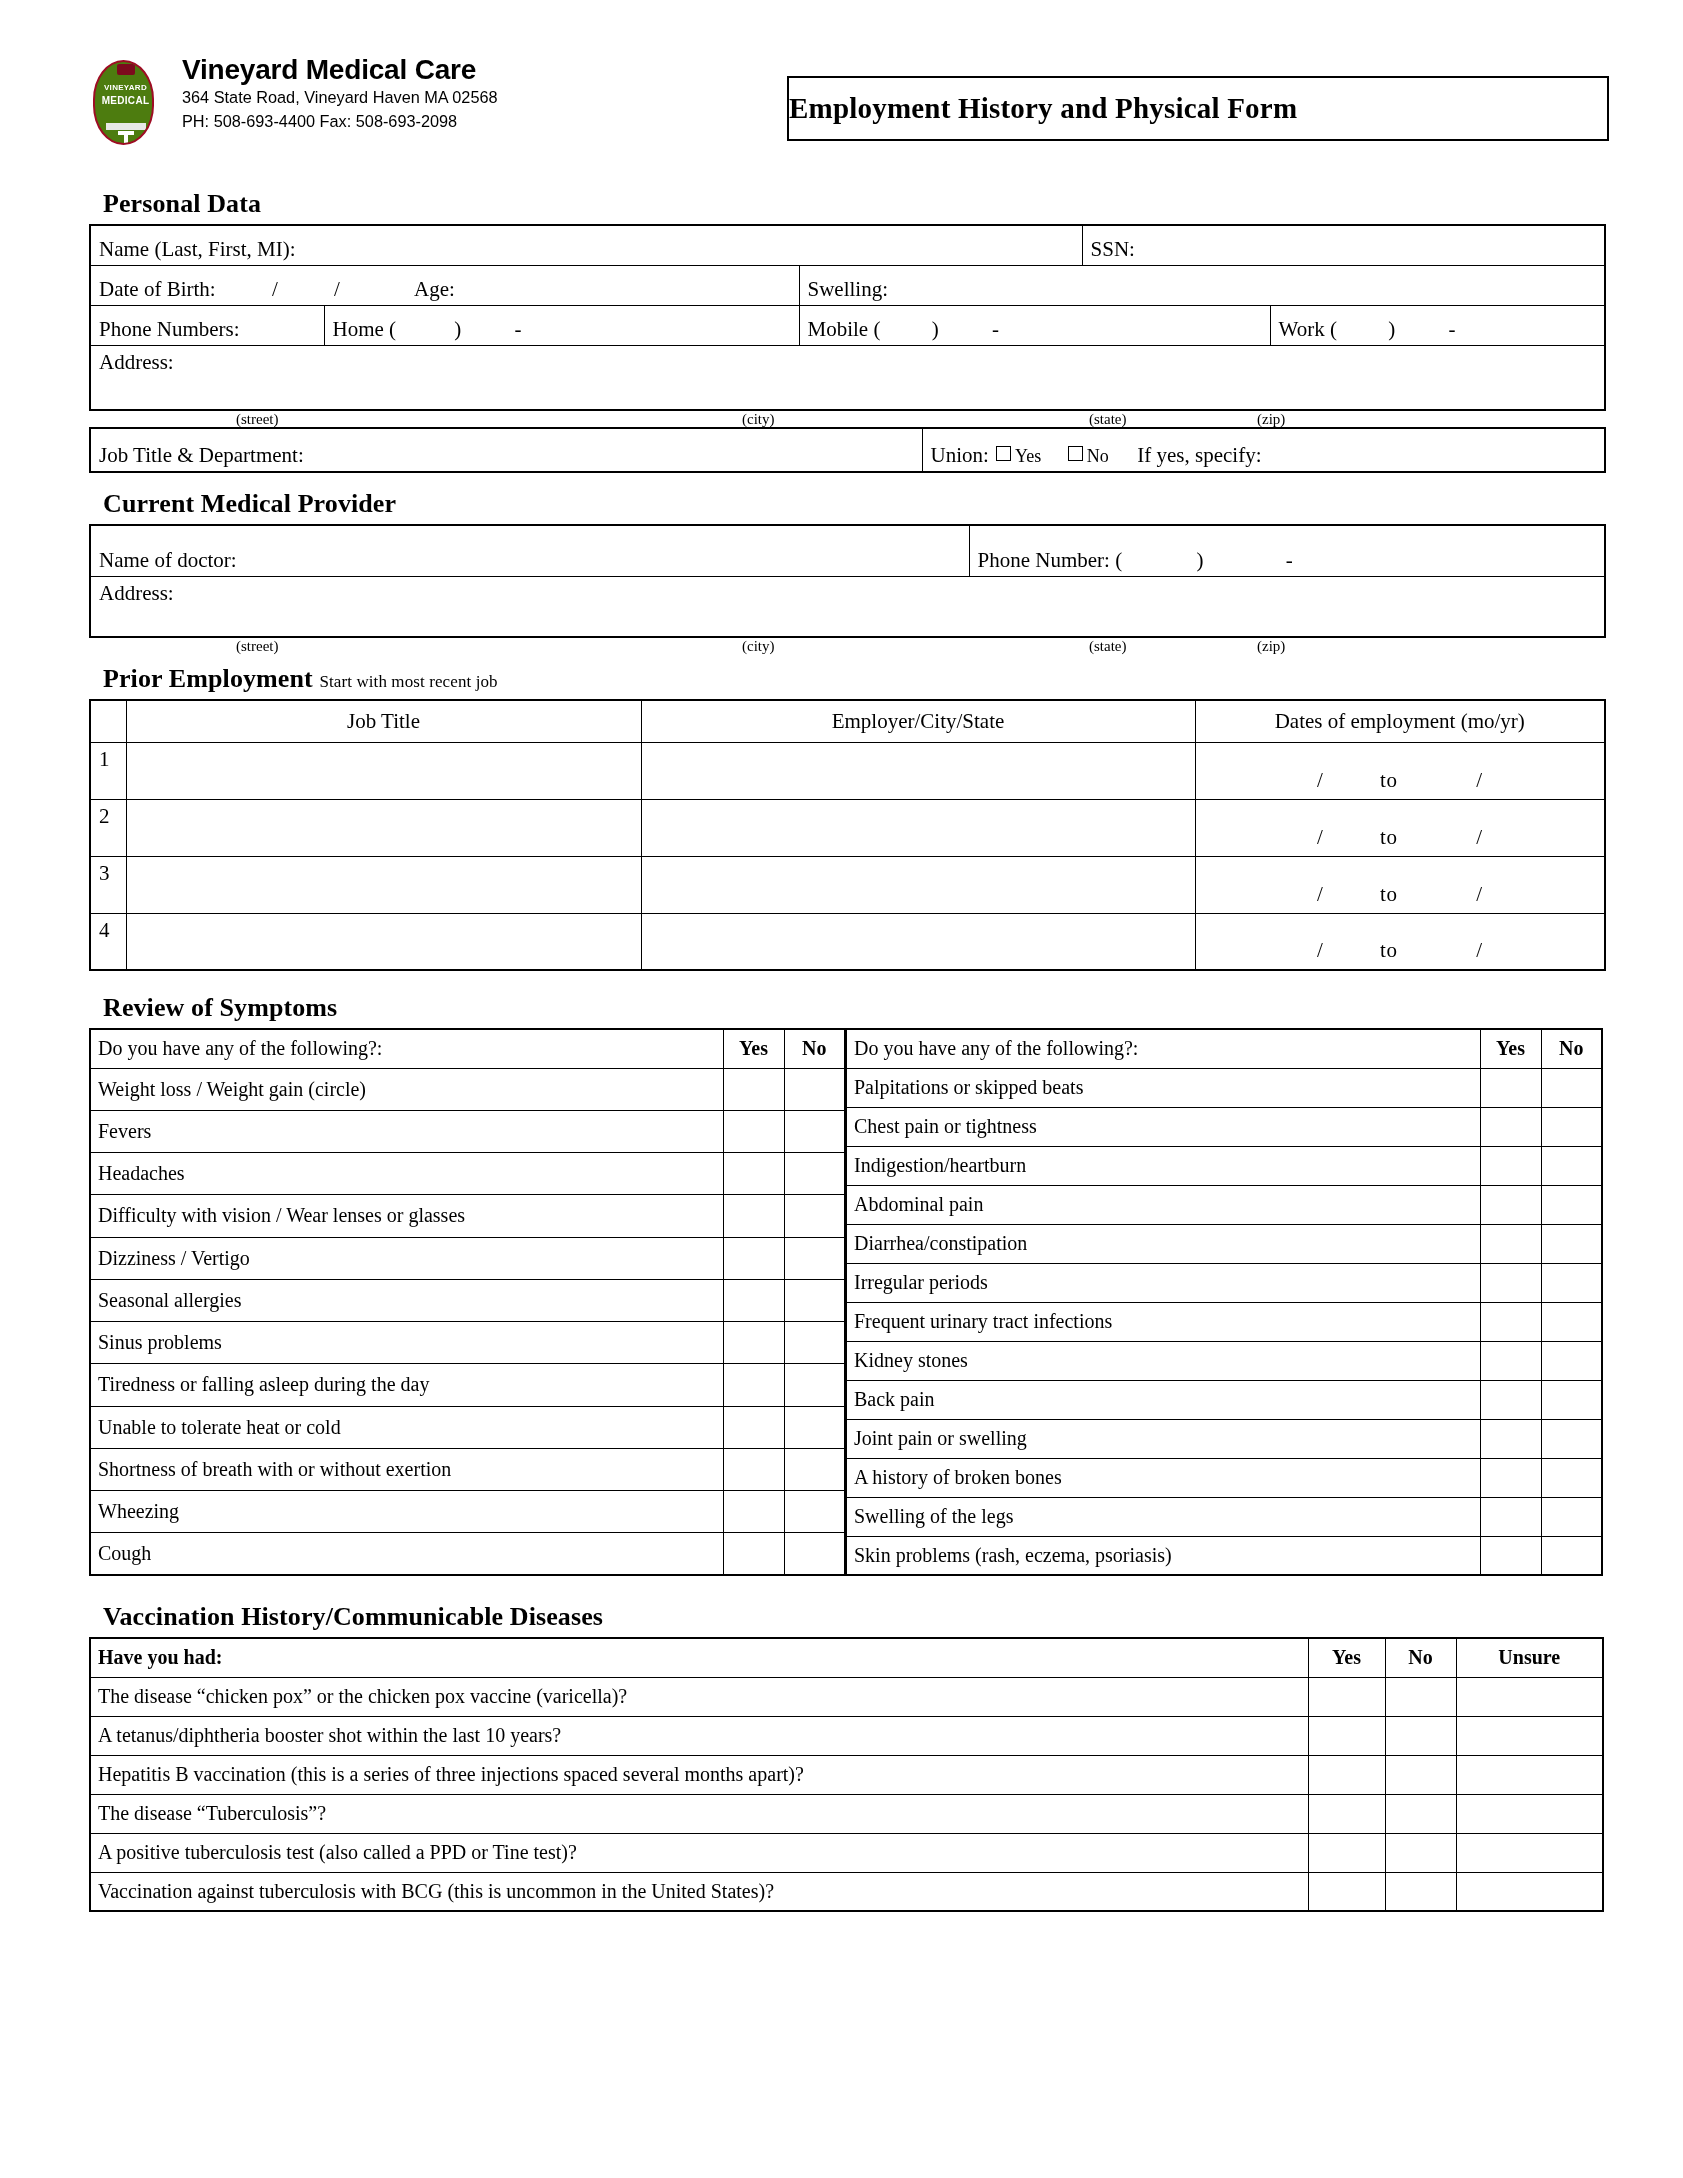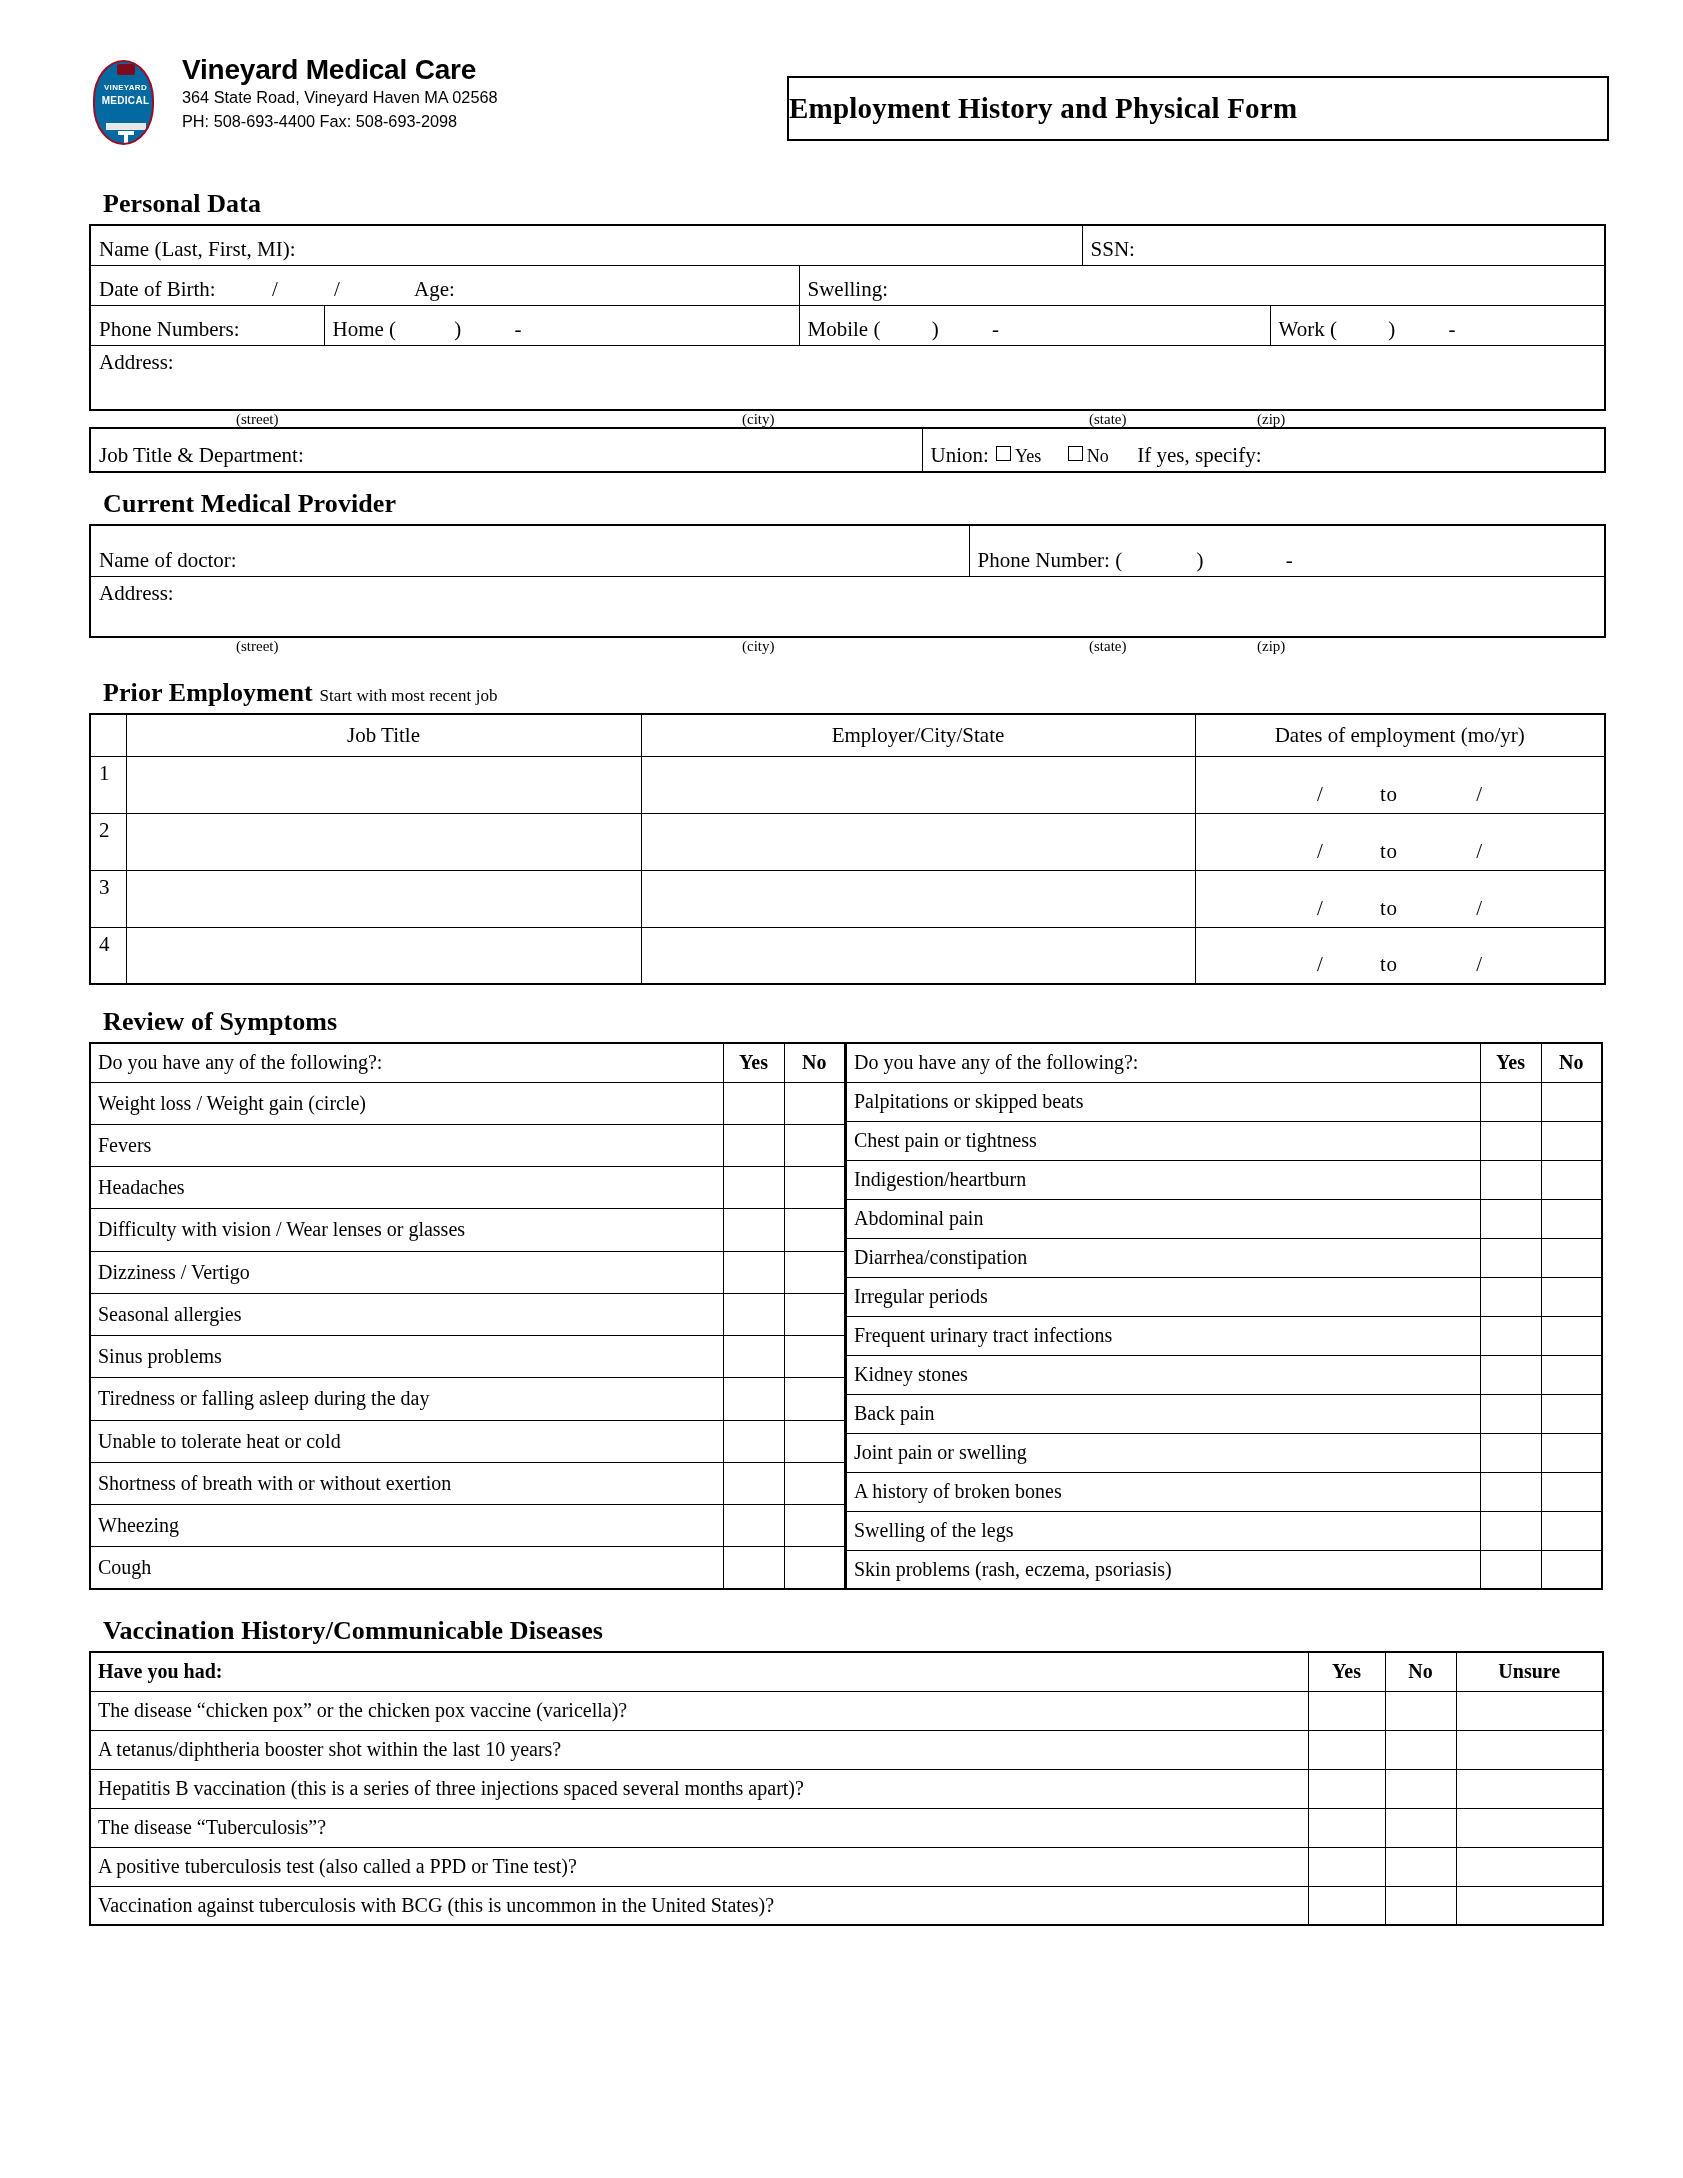--- a/index.html
+++ b/index.html
@@ -35,21 +35,21 @@
     flex: 0 0 61px;
     margin-top: 6px;
     margin-left: 4px;
     position: relative;
   }
   .logo-shield {
     position: absolute;
     left: 0; top: 0;
     width: 61px;
     height: 85px;
-    background: #0369a1;
+    background: #4d7c0f;
     border-radius: 31px / 40px;
     border: 2px solid #9e0c24;
     box-sizing: border-box;
     overflow: hidden;
   }
   .logo-tab {
     position: absolute;
     left: 22px;
     top: 2px;
     width: 18px;
@@ -386,21 +386,21 @@
   </tbody>
     </table>
 
   <div class="sublabels">
     <span style="left:147px">(street)</span>
     <span style="left:653px">(city)</span>
     <span style="left:1000px">(state)</span>
     <span style="left:1168px">(zip)</span>
   </div>
 
-  <div class="sec-h" style="margin-top:14px">
+  <div class="sec-h" style="margin-top:0">
     <span>Prior Employment</span>
     <span class="sub">Start with most recent job</span>
   </div>
 
   <table class="emp outer">
     <colgroup>
       <col style="width:36px">
         <col style="width:515px">
         <col style="width:554px">
         <col style="width:410px">

